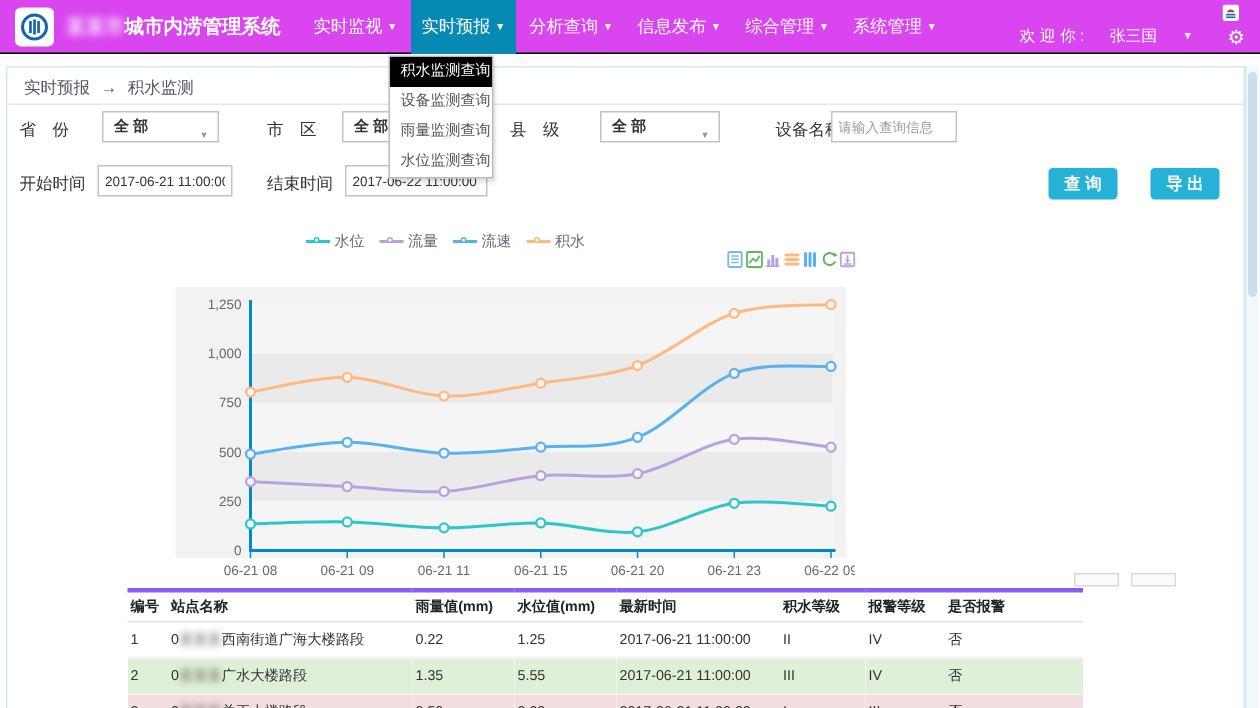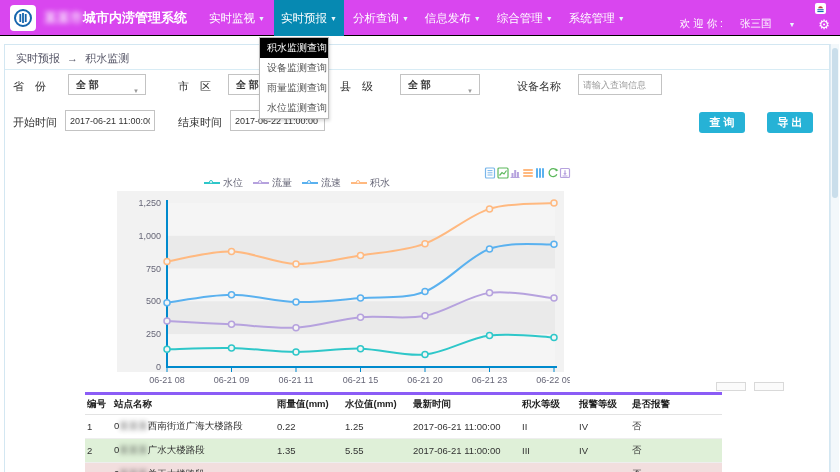--- a/index.html
+++ b/index.html
@@ -34,21 +34,21 @@
   
   .flabel { position:absolute; font-size:11px; color:#333; white-space:pre; }
   .fselect { position:absolute; height:21px; background:#fff; border:1px solid #c3c3c3; font-size:10px; color:#333; line-height:19px; padding-left:7px; cursor:pointer;font-weight:bold; }
   .fselect .sel-caret { position:absolute; right:6px; top:7px; font-size:6px; color:#999; }
   .finput { position:absolute; height:21px; border:1px solid #c3c3c3; font-size:9px; color:#333; padding:0 4px; font-family:"Liberation Sans",sans-serif; }
   .finput::placeholder { color:#9a9a9a; }
   .btn { position:absolute; width:46px; height:21px; background:#26b2d6; border:none; border-radius:3px; color:#fff; font-size:11px; font-weight:bold; cursor:pointer; white-space:pre; font-family:"Liberation Sans",sans-serif; }
 
   
   .chart-title { position:absolute; left:0; top:146px; width:840px; text-align:center; font-size:13px; color:#333; }
-  .legend { position:absolute; left:117px; top:176px; width:360px; display:flex; justify-content:center; align-items:flex-end; }
+  .legend { position:absolute; left:117px; top:154px; width:360px; display:flex; justify-content:center; align-items:flex-end; }
   .legend-item { display:flex; align-items:center; margin:0 5px; cursor:pointer; }
   .lg-mark { position:relative; width:16px; height:9px; margin-right:3px; }
   .lg-line { position:absolute; left:0; top:3.5px; width:16px; height:2px; }
   .lg-dot { position:absolute; left:5px; top:1px; width:4px; height:4px; border:1.5px solid; border-radius:50%; background:#fff; }
   .legend-label { font-size:10px; color:#667; }
   .toolbox { position:absolute; left:484px; top:167px; display:flex; }
   .tb-icon { width:12px; height:12px; margin-right:0.5px; cursor:pointer; }
   .chart-svg { position:absolute; left:95px; top:191px; }
 
   
@@ -128,21 +128,21 @@
   </div>
   <div class="flabel" style="left:178px; top:79px;">市　区</div>
   <div class="fselect" style="left:228px; top:74px; width:78px;">
     <span>全 部</span><span class="sel-caret">▼</span>
   </div>
   <div class="flabel" style="left:340px; top:79px;">县　级</div>
   <div class="fselect" style="left:400px; top:74px; width:80px;">
     <span>全 部</span><span class="sel-caret">▼</span>
   </div>
   <div class="flabel" style="left:517px; top:79px;">设备名称</div>
-  <input class="finput" style="left: 578px; top: 74px; width: 84px;" placeholder="请输入查询信息">
+  <input class="finput" style="left: 554px; top: 74px; width: 84px;" placeholder="请输入查询信息">
 
   <div class="flabel" style="left:13px; top:115px;">开始时间</div>
   <input class="finput" style="left: 65px; top: 110px; width: 90px;" value="2017-06-21 11:00:00">
   <div class="flabel" style="left:178px; top:115px;">结束时间</div>
   <input class="finput" style="left: 230px; top: 110px; width: 95px;" value="2017-06-22 11:00:00">
   <button class="btn" style="left:699px; top:112px;">查 询</button>
   <button class="btn" style="left:767px; top:112px;">导 出</button>
 
 
   <div class="legend">

